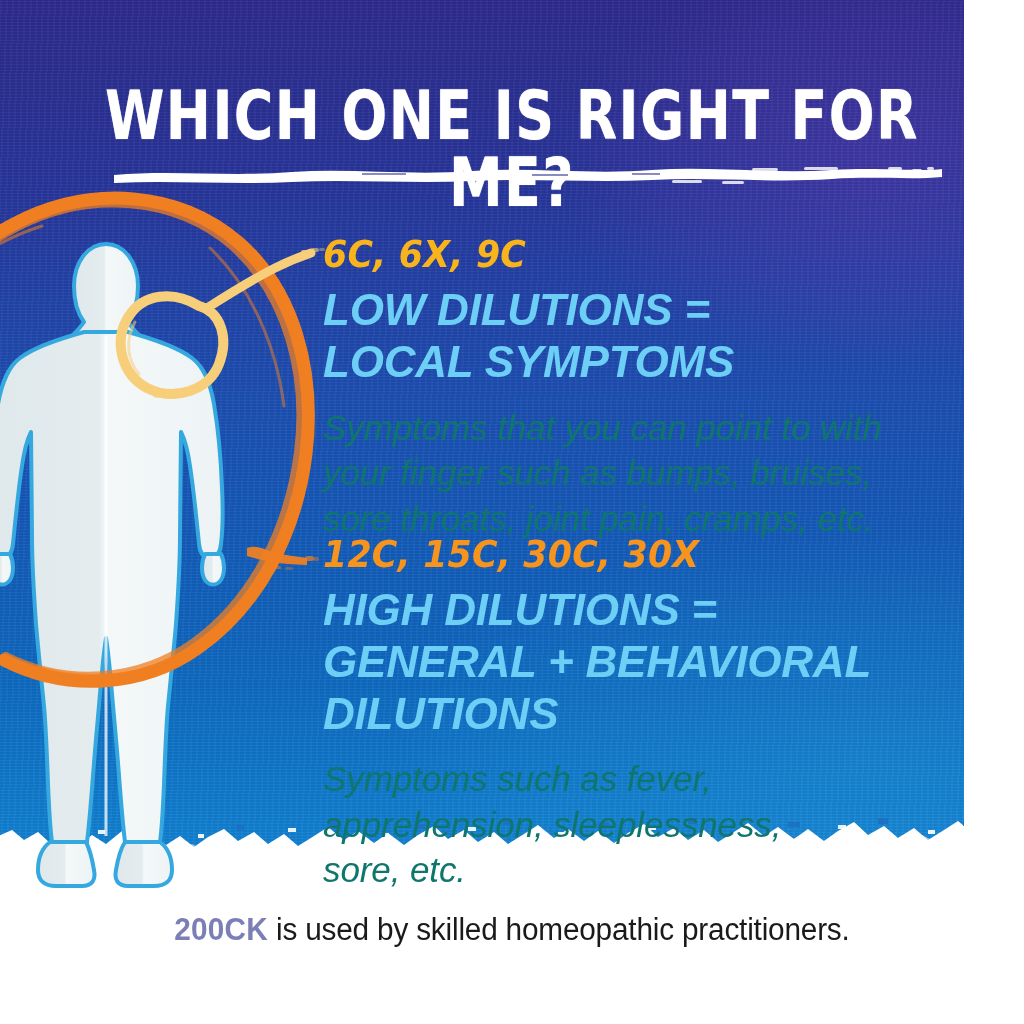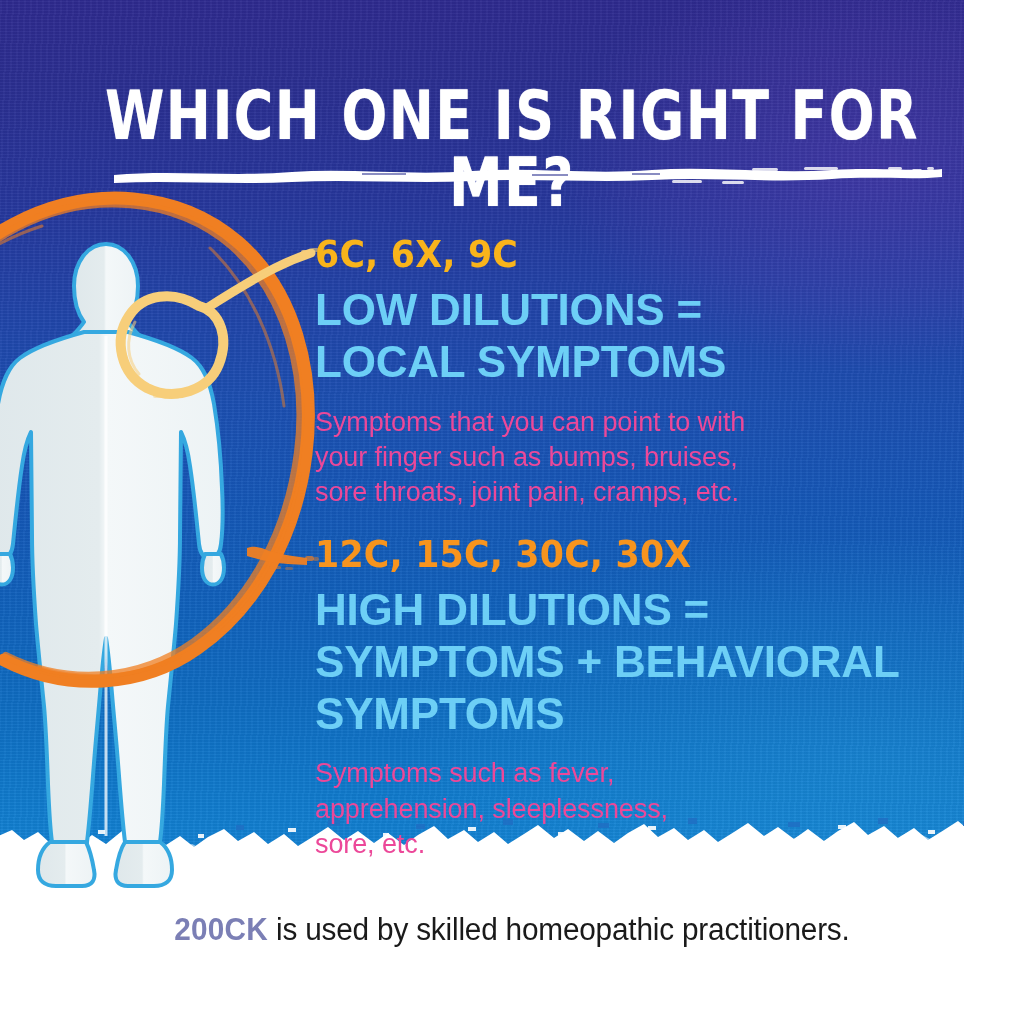--- a/index.html
+++ b/index.html
@@ -144,21 +144,21 @@
     width: 72px; height: 38px;
   }
 
   
   .content {
     position: absolute;
     left: 307px; top: 0;
     width: 690px;
   }
 
-  .block { position: absolute; left: 8px; width: 690px; }
+  .block { position: absolute; left: 16px; width: 690px; font-style: italic; }
   .block.one { top: 236px; }
   .block.two { top: 536px; }
 
   .potency {
     font-family: "DejaVu Sans", sans-serif;
     font-weight: 700;
     font-size: 37px;
     letter-spacing: 0.2px;
     line-height: 1.02;
     transform: scaleX(0.94);
@@ -176,23 +176,23 @@
     line-height: 1.18;
     color: #6DCFF6;
     letter-spacing: -0.2px;
     white-space: pre-line;
   }
 
   .desc {
     margin-top: 17px;
     font-family: "Liberation Sans", sans-serif;
     font-weight: 400;
-    font-size: 27px;
+    font-size: 35px;
     line-height: 1.30;
-    color: #ec4899;
+    color: #0f766e;
     letter-spacing: -0.1px;
     white-space: pre-line;
   }
 
   
   .footer {
     position: absolute;
     left: 0; top: 912px;
     width: 1024px;
     text-align: center;
@@ -420,21 +420,21 @@
       <div class="dilution">LOW DILUTIONS =
 LOCAL SYMPTOMS</div>
       <div class="desc">Symptoms that you can point to with
 your finger such as bumps, bruises,
 sore throats, joint pain, cramps, etc.</div>
     </div>
 
     <div class="block two">
       <div class="potency orange">12C, 15C, 30C, 30X</div>
       <div class="dilution">HIGH DILUTIONS  =
-SYMPTOMS + BEHAVIORAL SYMPTOMS</div>
+GENERAL + BEHAVIORAL DILUTIONS</div>
       <div class="desc">Symptoms such as fever,
 apprehension, sleeplessness,
 sore, etc.</div>
     </div>
 
   </div>
 
   <div class="footer"><span class="potency-tag">200CK</span><span> is used by skilled homeopathic practitioners.</span></div>
 
 </div>

